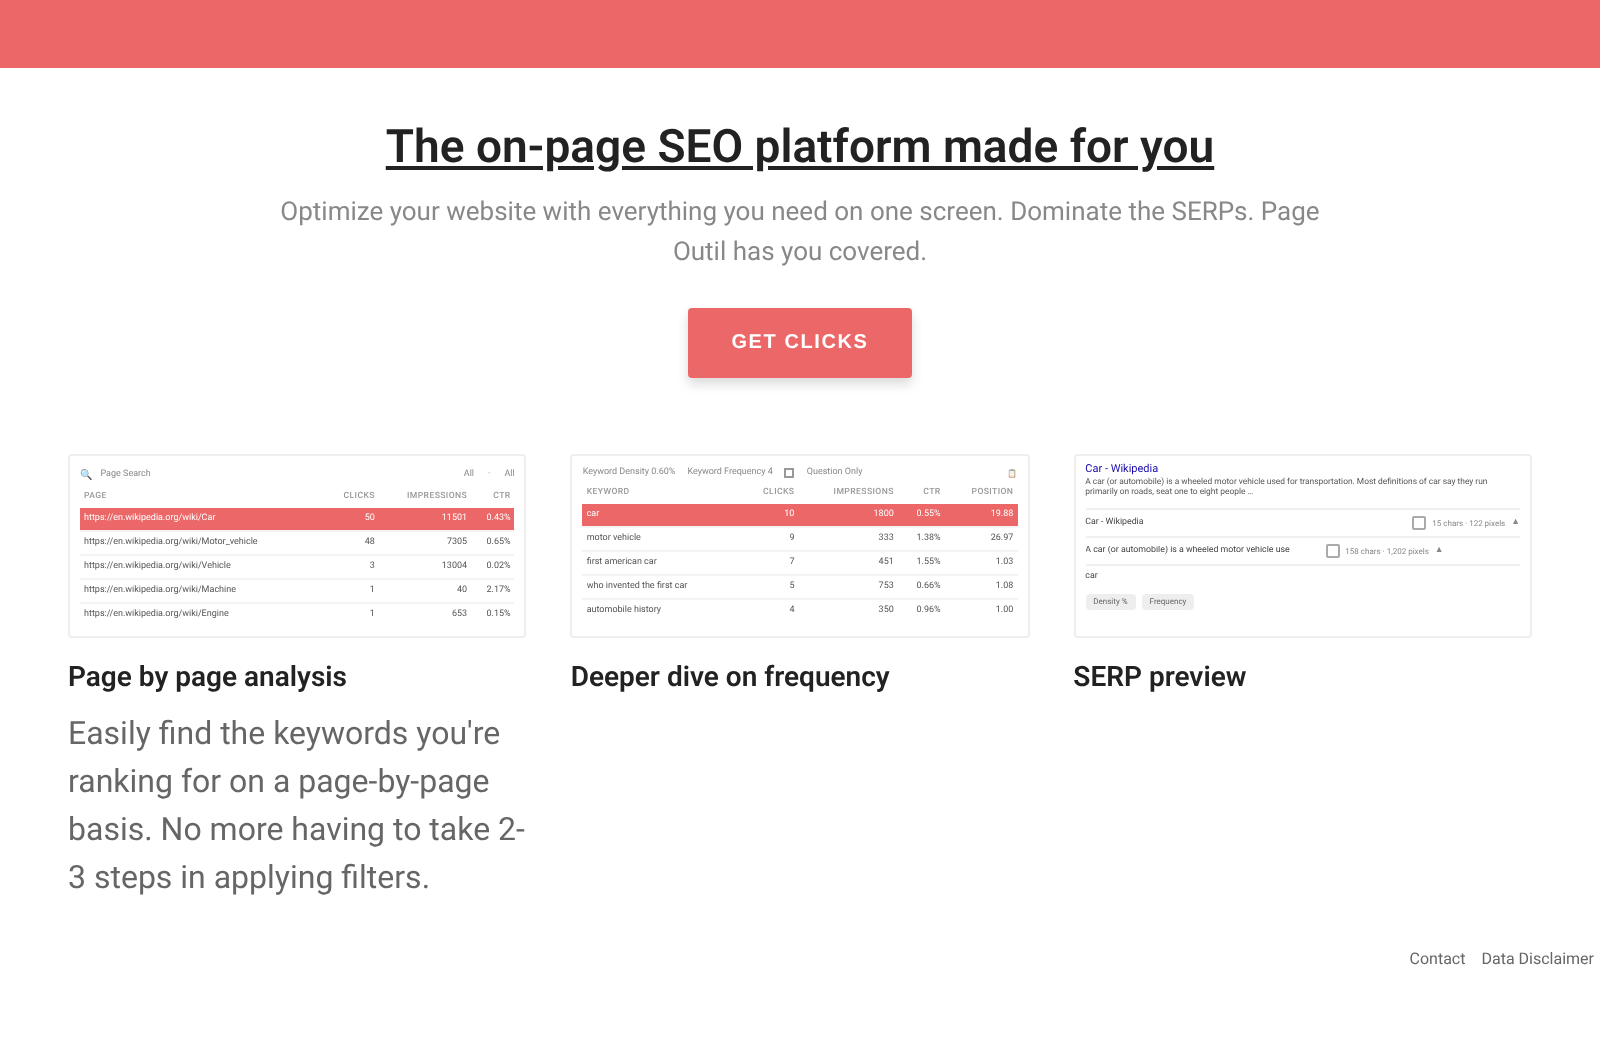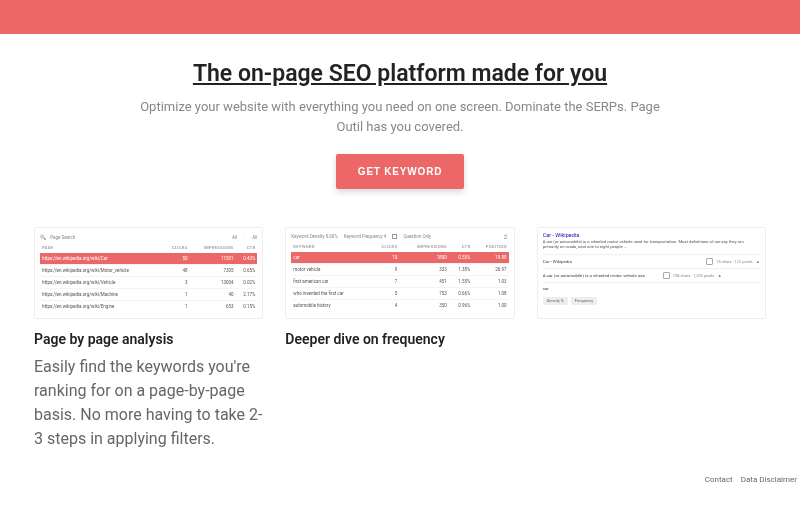--- a/index.html
+++ b/index.html
@@ -155,21 +155,21 @@
   .footer span { padding: 0 3px; }
 </style>
 </head>
 <body>
 
 <div class="topbar"></div>
 
 <section class="hero">
   <h1>The on-page SEO platform made for you</h1>
   <p>Optimize your website with everything you need on one screen. Dominate the SERPs. Page Outil has you covered.</p>
-  <button class="cta">GET KEYWORD</button>
+  <button class="cta">GET CLICKS</button>
 </section>
 
 <section class="features">
 
   <div class="col">
     <div class="thumb">
       <div class="toolbar">
         <span style="font-size:5px;">🔍</span>
         <span>Page Search</span>
         <span class="grow"></span>
@@ -303,20 +303,21 @@
         <span style="padding-left:3px;color:#888;">▲</span>
       </div>
       <div class="line">
         <span class="lbl">car</span>
       </div>
       <div class="chips">
         <span class="chip">Density %</span>
         <span class="chip">Frequency</span>
       </div>
     </div>
+    <div class="feat-title">SERP preview</div>
   </div>
 
 </section>
 
 <div class="footer">
   <span>Contact</span>
   <span>Data Disclaimer</span>
 </div>
 
 </body></html>

